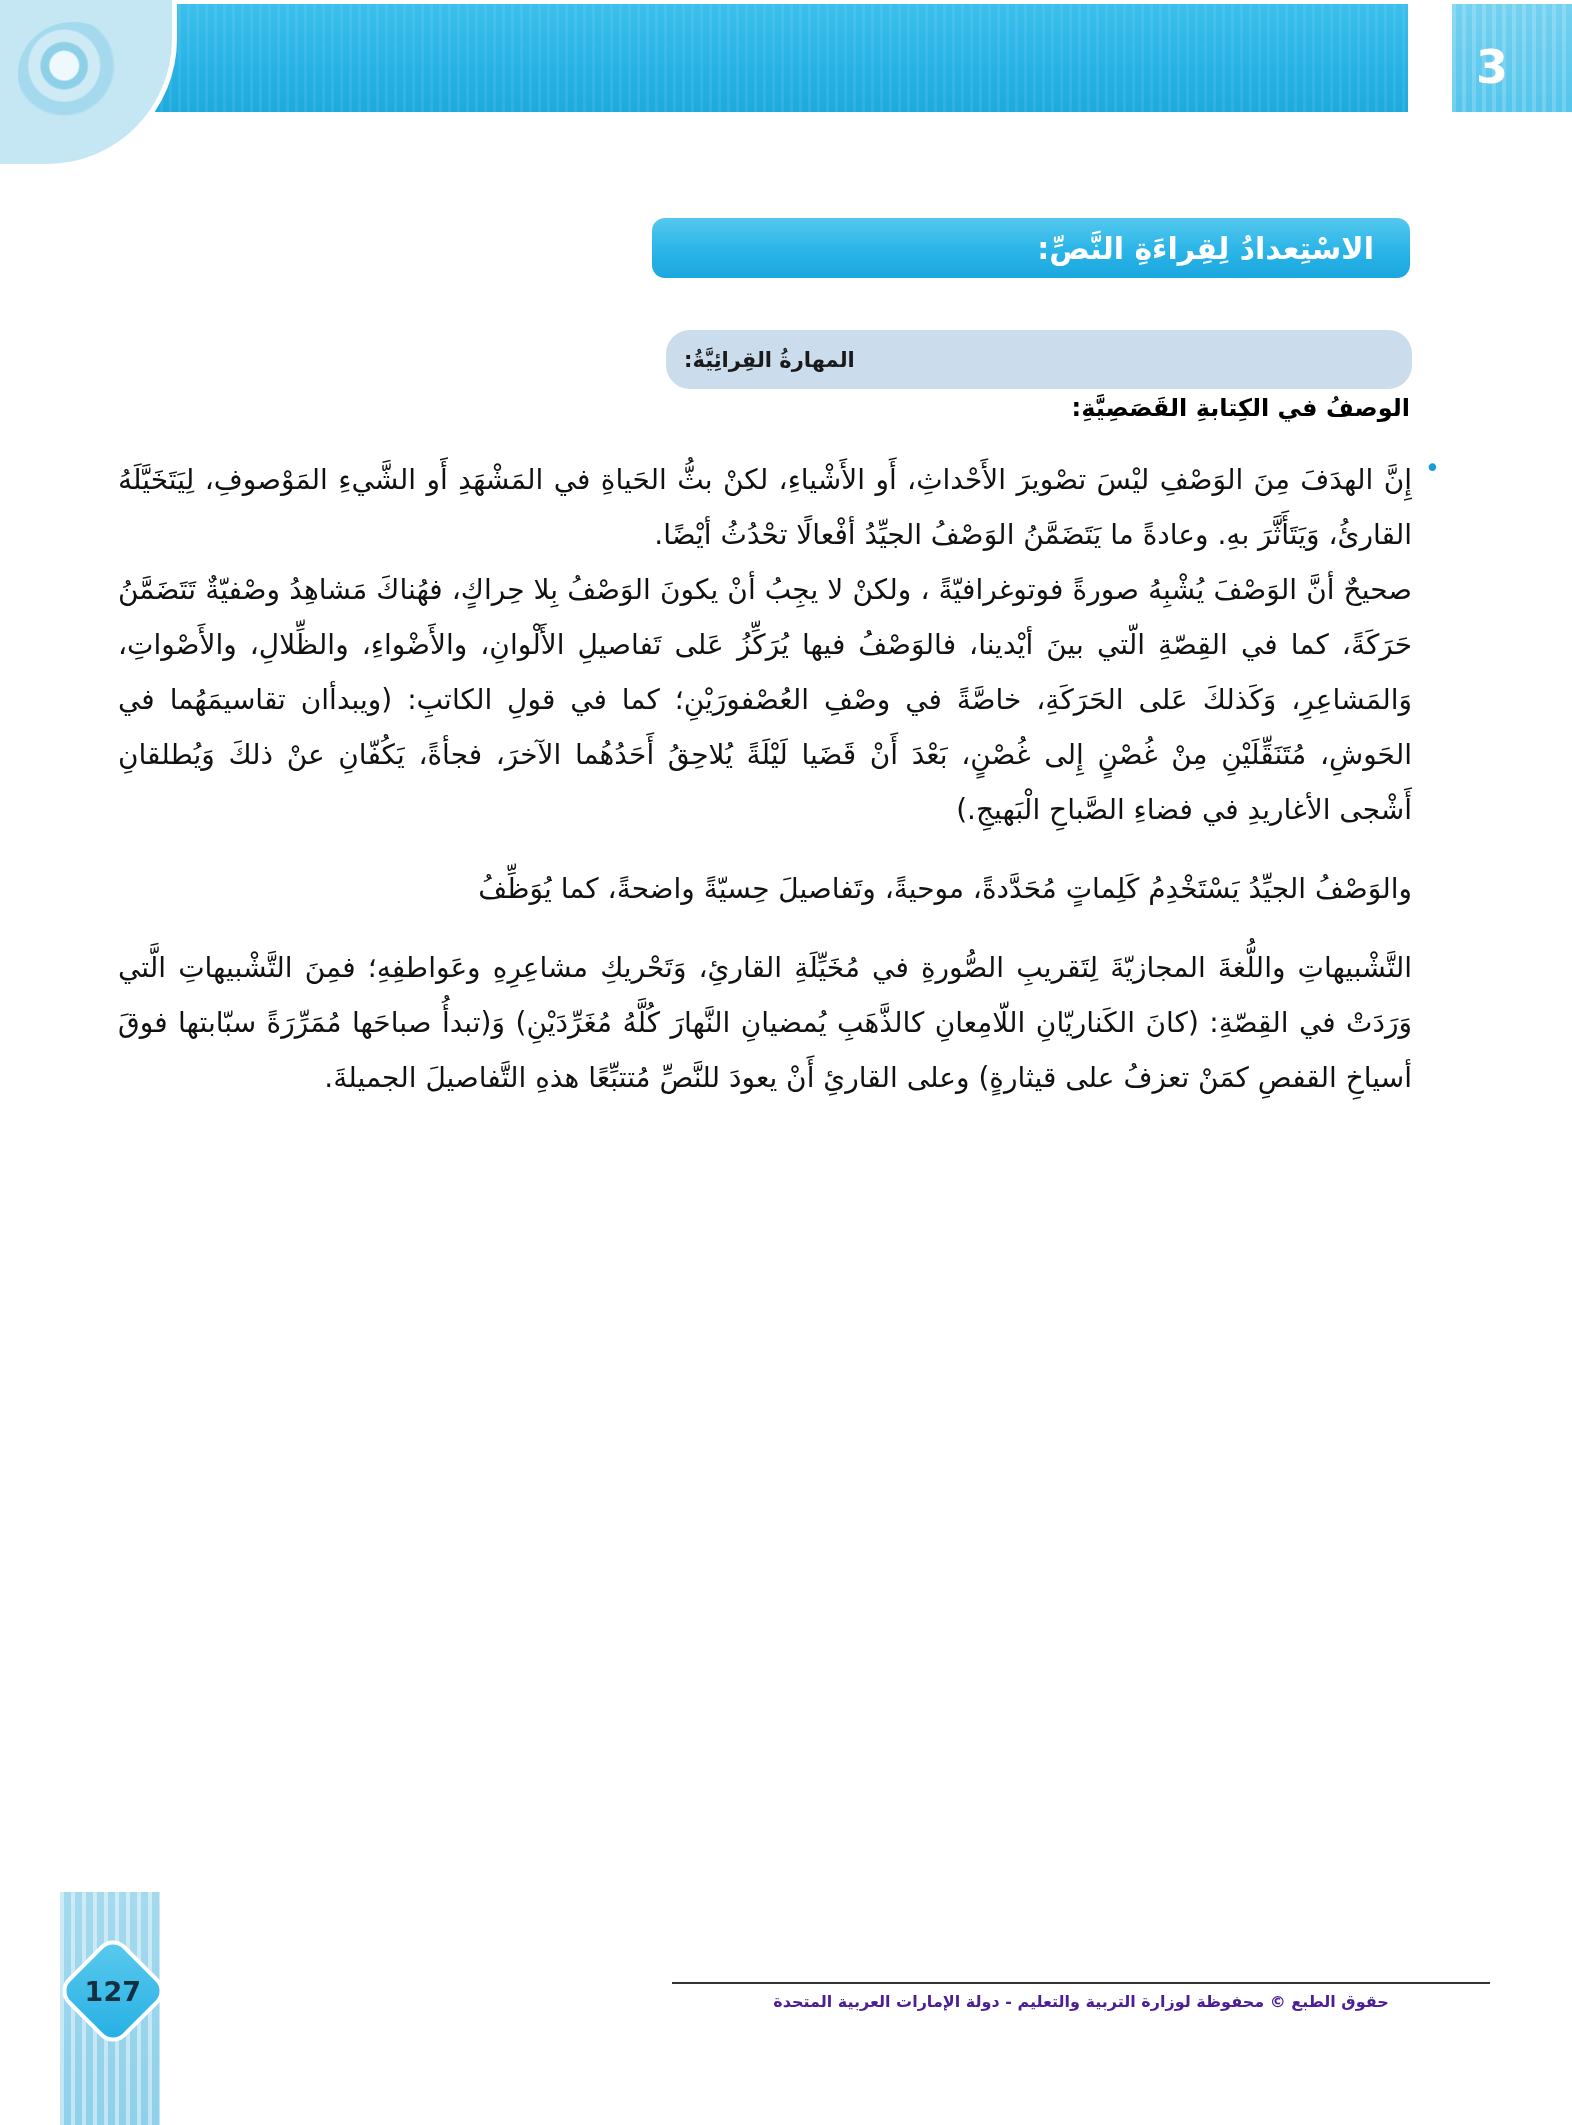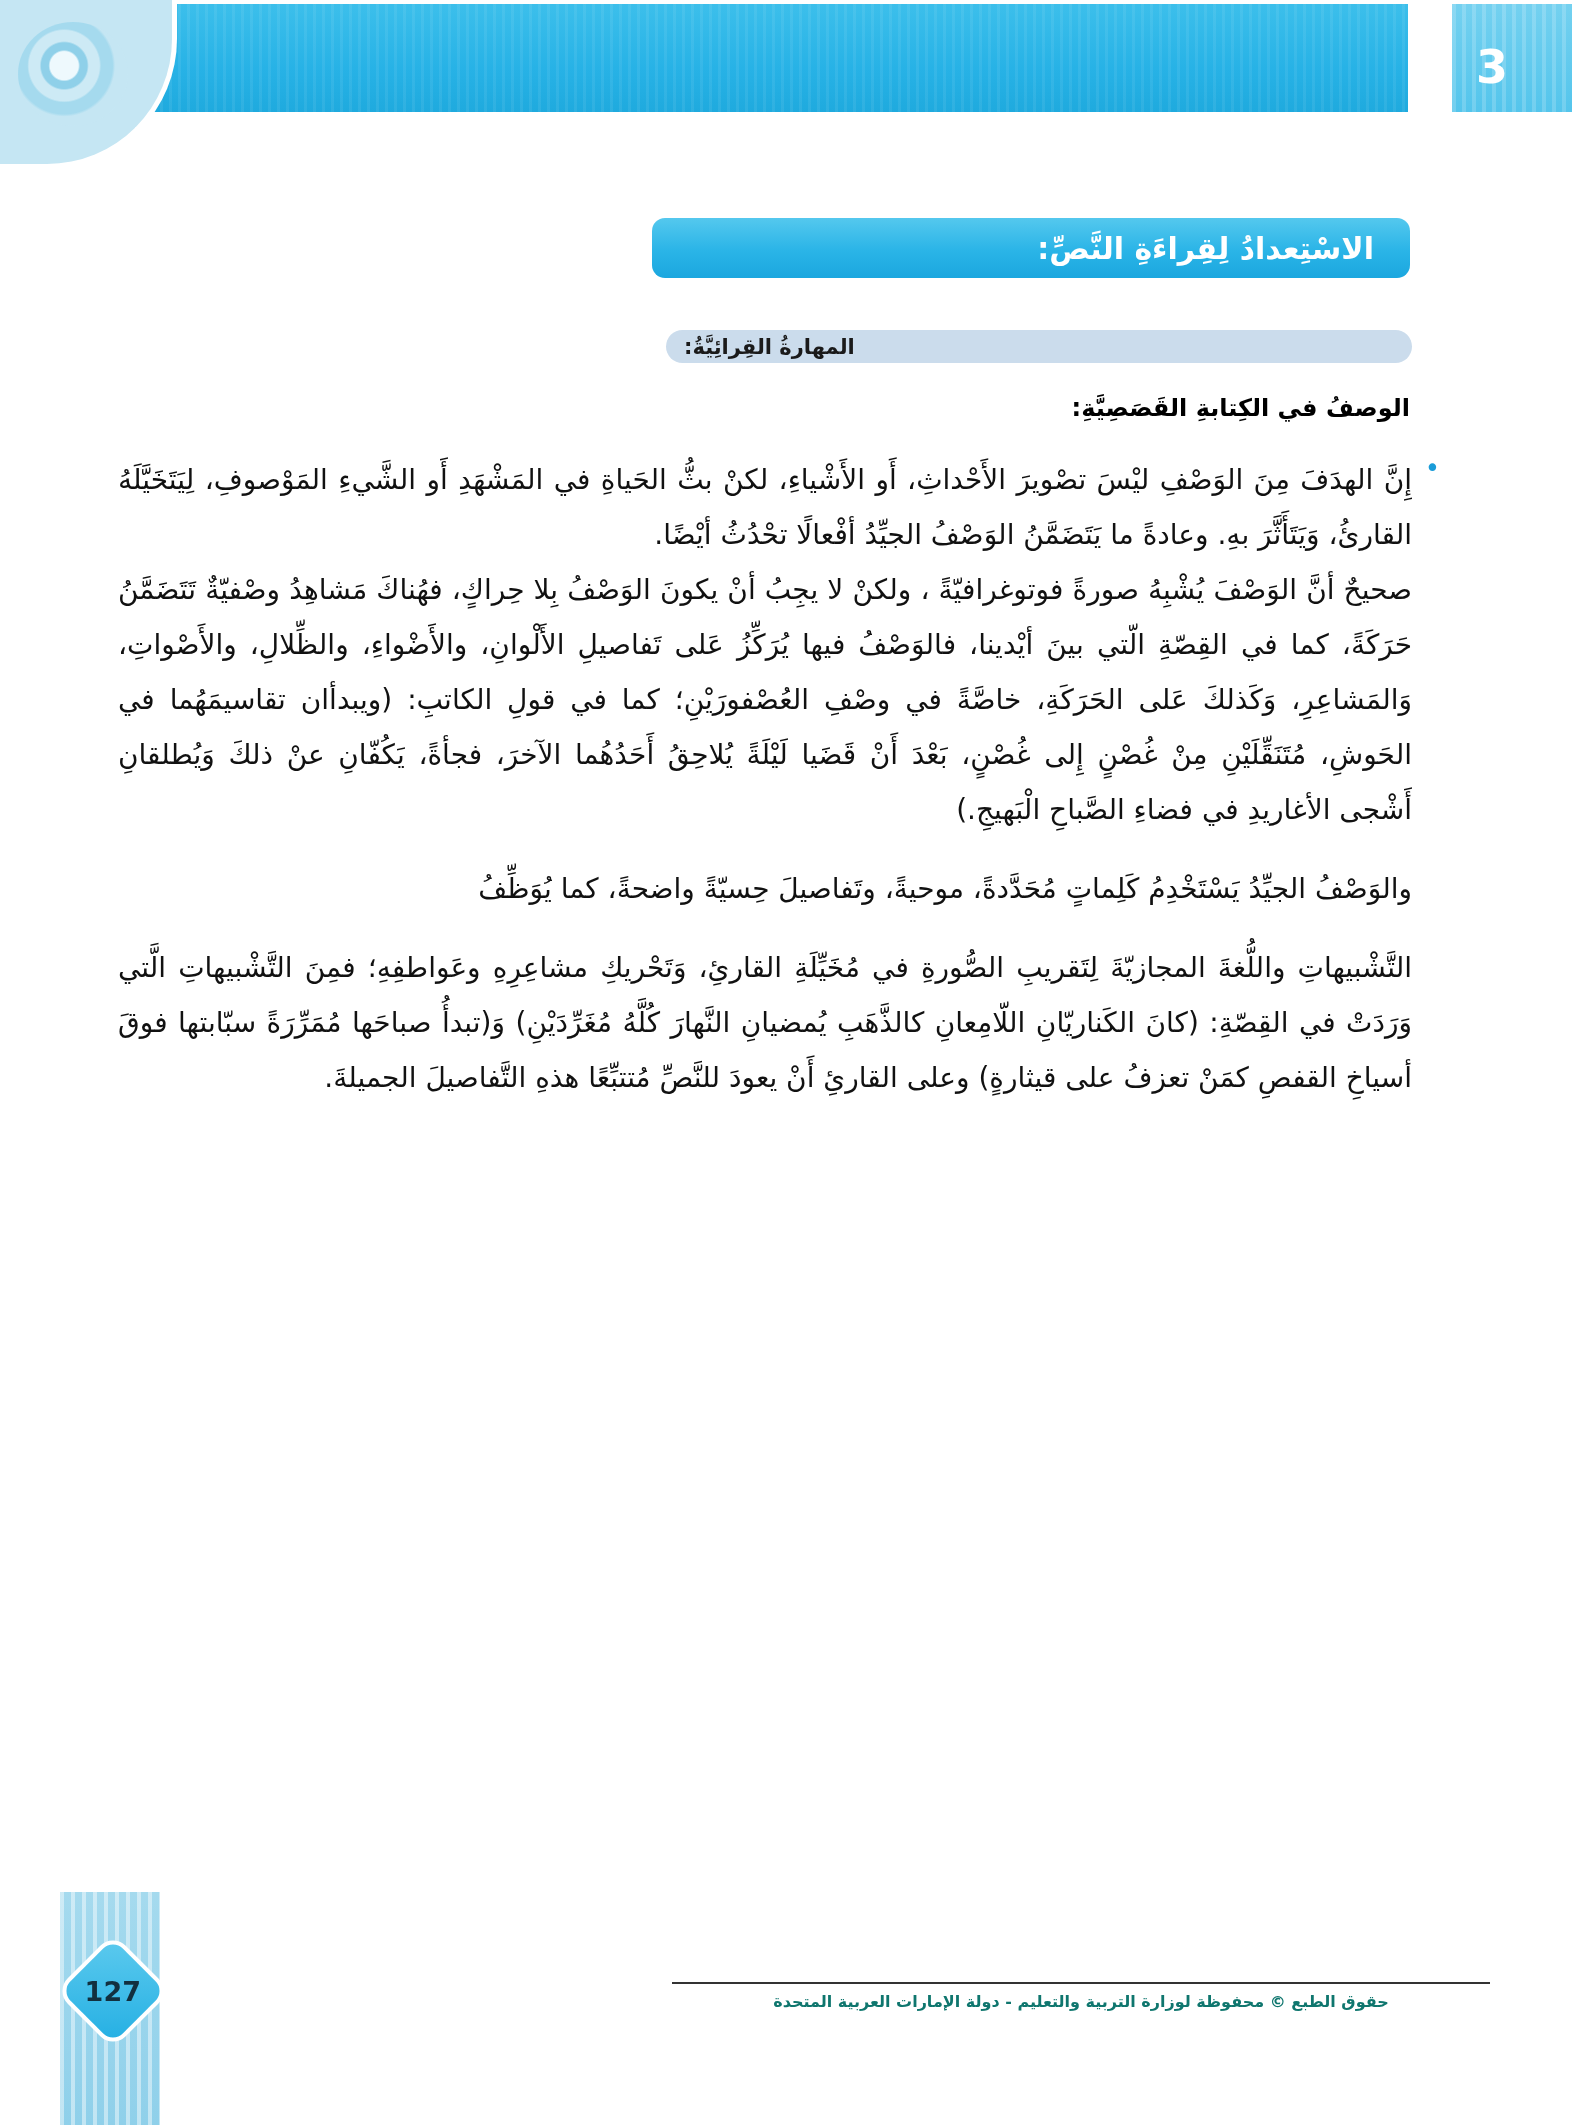--- a/index.html
+++ b/index.html
@@ -83,21 +83,21 @@
     color: #ffffff;
     font-weight: bold;
     font-size: 30px;
     white-space: nowrap;
   }
 
   
   .skill-pill {
     position: absolute;
     left: 666px; top: 330px;
-    width: 746px; height: 33px;
+    width: 746px; height: 59px;
     border-radius: 24px;
     background: #cbdcec;
     display: flex;
     align-items: center;
     justify-content: flex-end;
     direction: rtl;
     padding: 16px 18px;
     box-sizing: border-box;
   }
   .skill-label {
@@ -145,21 +145,21 @@
     left: 672px; top: 1982px;
     width: 818px;
     border-top: 2px solid #333333;
     padding-top: 8px;
     direction: rtl;
     text-align: center;
   }
   .footer-text {
     font-size: 16px;
     font-weight: bold;
-    color: #0f766e;
+    color: #4c1d95;
   }
 
   
   .left-strip {
     position: absolute;
     left: 60px; top: 1892px;
     width: 100px; height: 233px;
     background-image:
       repeating-linear-gradient(90deg, rgba(255,255,255,0.45) 0 4px, rgba(0,0,0,0) 4px 11px),
       linear-gradient(180deg, #a5daee 0%, #8fd0ea 100%);

